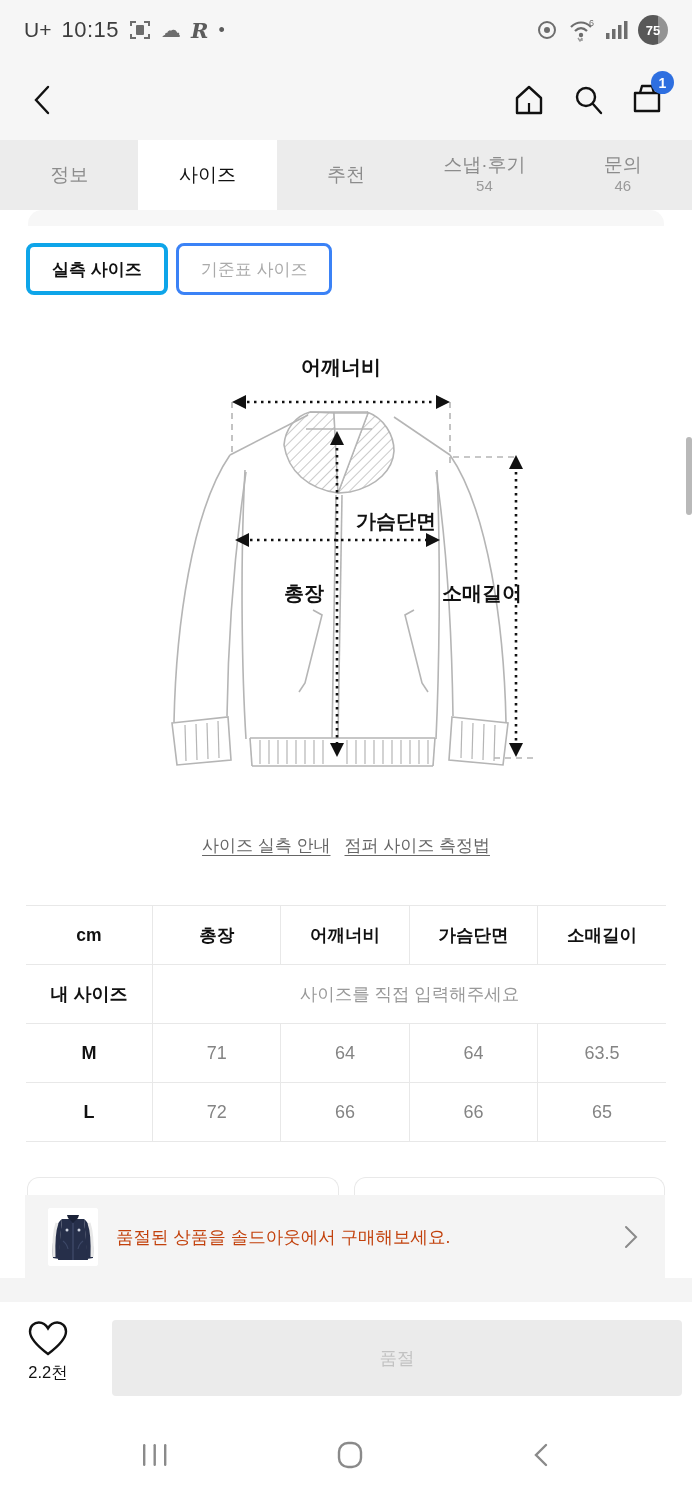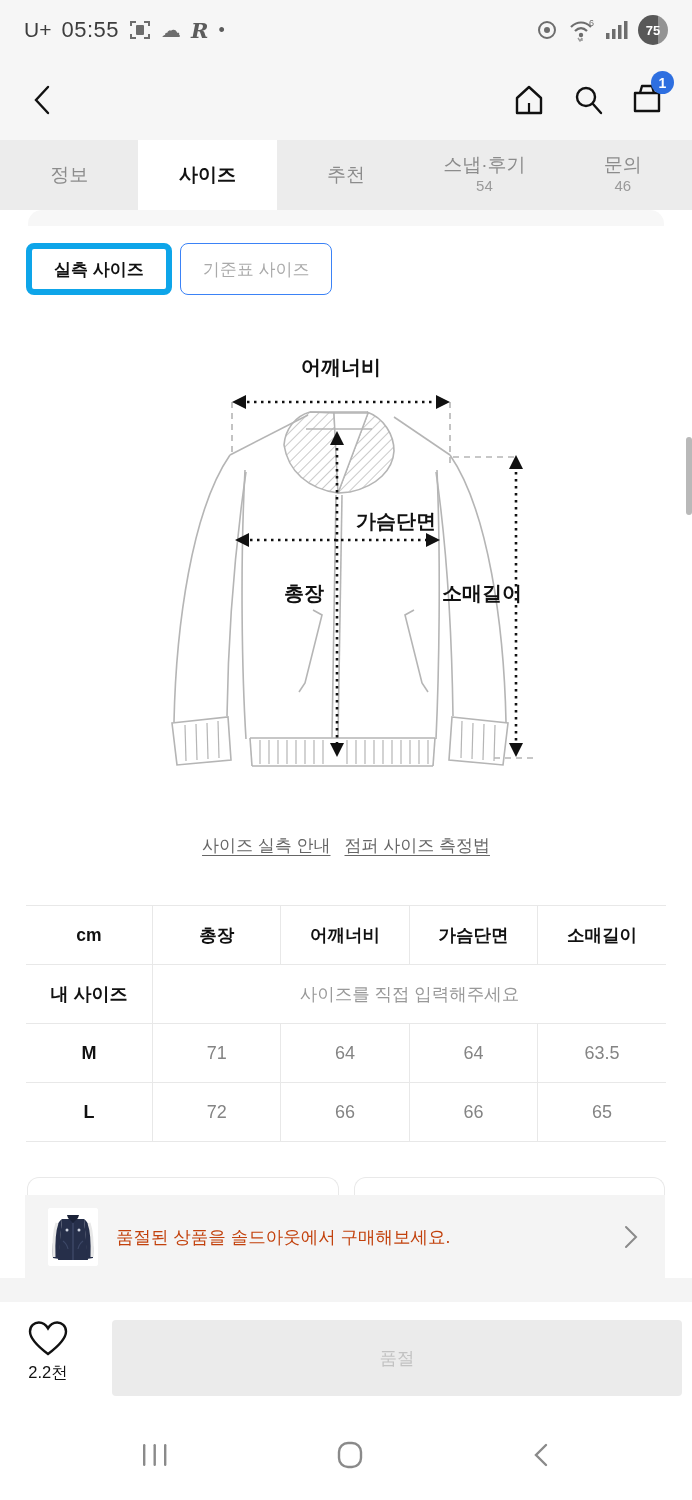--- a/index.html
+++ b/index.html
@@ -25,28 +25,28 @@
   .hdr-right{margin-left:auto;display:flex;align-items:center;gap:26px;}
   .bag-wrap{position:relative;}
   .badge{position:absolute;top:-10px;right:-10px;width:23px;height:23px;border-radius:50%;
     background:#2e6fe0;color:#fff;font-size:14px;font-weight:700;display:flex;align-items:center;justify-content:center;}
   
   .tab-bar{height:70px;background:#ececec;display:flex;}
   .tab{flex:1;display:flex;flex-direction:column;align-items:center;justify-content:center;cursor:pointer;}
   .tab .t-label{font-size:19px;color:#8c8c8c;line-height:1.2;}
   .tab .t-count{font-size:15px;color:#9a9a9a;line-height:1.25;}
   .tab.selected{background:#fff;}
-  .tab.selected .t-label{color:#111;font-weight:700;}
+  .tab.selected .t-label{color:#111;font-weight:400;}
   
   .content{background:#fff;height:1092px;box-sizing:border-box;}
   .round-strip{height:16px;margin:0 28px;background:#f7f7f7;border-radius:14px 14px 0 0;}
   .toggle-row{margin:17px 0 0 26px;display:flex;gap:8px;height:52px;}
   .toggle-btn{display:flex;align-items:center;justify-content:center;padding:0 22px;border-radius:8px;font-size:17px;box-sizing:border-box;background:#fff;cursor:pointer;}
-  .toggle-btn.active{border:6px solid #0ea5e9;color:#111;font-weight:700;}
-  .toggle-btn.inactive{border:1px solid #3b82f6;color:#aaa;font-weight:400;}
+  .toggle-btn.active{border:4px solid #0ea5e9;color:#111;font-weight:700;}
+  .toggle-btn.inactive{border:3px solid #3b82f6;color:#aaa;font-weight:400;}
   
   .diagram{position:relative;width:692px;height:470px;margin-top:50px;}
   .diagram svg{position:absolute;left:0;top:0;}
   .dim-label{position:absolute;transform:translate(-50%,-50%);font-size:20px;font-weight:700;color:#111;white-space:nowrap;background:transparent;}
   
   .links-row{margin-top:15px;height:30px;display:flex;justify-content:center;align-items:center;gap:14px;}
   .guide-link{font-size:17px;color:#666;text-decoration:underline;text-underline-offset:4px;cursor:pointer;}
   
   .size-table{width:640px;margin:45px 26px 0;border-collapse:collapse;table-layout:fixed;}
   .size-table td{border:1px solid #e8e8e8;height:56px;text-align:center;vertical-align:middle;font-size:18px;}
@@ -79,21 +79,21 @@
   .scroll-thumb{position:absolute;right:0;top:437px;width:6px;height:78px;background:#b9b9b9;border-radius:3px;}
 </style>
 </head>
 <body>
 
 <div class="screen">
 
   <div class="status-bar">
     <div class="status-left">
       <span class="carrier">U+</span>
-      <span class="clock">05:55</span>
+      <span class="clock">10:15</span>
       <span class="s-ico">
         <svg width="22" height="22" viewBox="0 0 22 22" fill="none" stroke="#6d6d6d" stroke-width="2">
           <path d="M2 7 V3 H7 M15 3 H20 V7 M20 15 V19 H15 M7 19 H2 V15"></path>
           <rect x="7" y="6" width="8" height="10" rx="1" fill="#6d6d6d" stroke="none"></rect>
         </svg>
       </span>
       <span class="s-ico glyph-cloud">☁</span>
       <span class="s-ico glyph-r">R</span>
       <span class="s-ico glyph-dot">•</span>
     </div>

